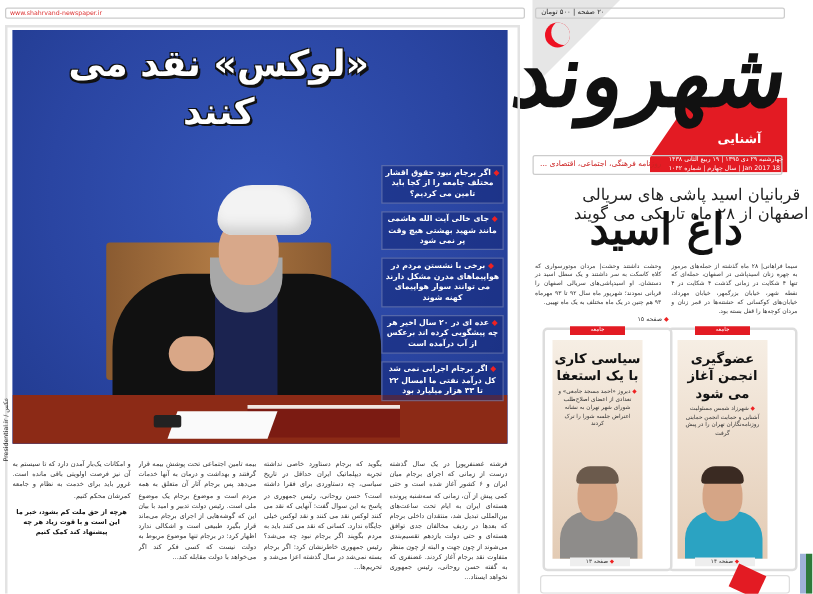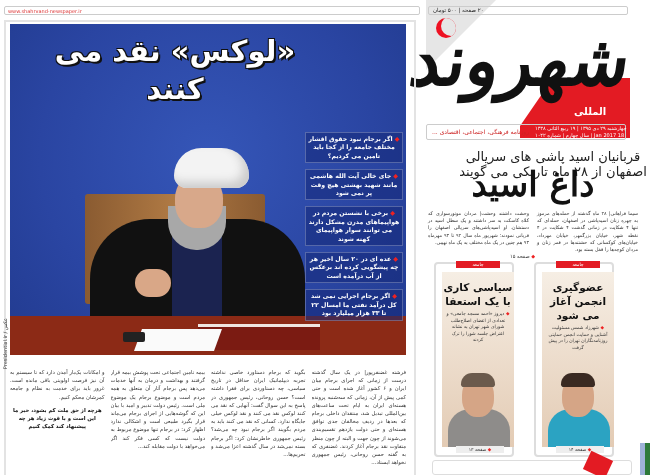--- a/index.html
+++ b/index.html
@@ -41,21 +41,21 @@
 .subtitle-bar{position:absolute;left:426px;top:124px;width:200px;height:16px;border:1px solid #ccc;border-radius:2px}
 .slogan{position:absolute;left:432px;top:128px;font-size:6px;color:#c22;direction:rtl}
 .date1{position:absolute;left:535px;top:125px;font-size:5px;color:#fff;direction:rtl}
 .date2{position:absolute;left:535px;top:132px;font-size:5px;color:#fff;direction:rtl}
 .story-kicker{position:absolute;left:448px;top:149px;width:210px;text-align:center;direction:rtl;font-size:13px;font-weight:normal;color:#222}
 .story-title{position:absolute;left:428px;top:158px;width:210px;text-align:center;direction:rtl;font-family:"DejaVu Serif",serif;font-size:34px;font-weight:bold;color:#111;line-height:52px}
 .story-cols{position:absolute;left:428px;top:210px;width:210px;display:flex;flex-direction:row-reverse;gap:8px}
 .story-col{flex:1;direction:rtl;text-align:justify;font-size:4.8px;line-height:7.2px;color:#333}
 .story-more{position:absolute;left:510px;top:253px;font-size:5px;color:#333;direction:rtl}
 .story-more .dot,.card-page .dot{color:#e22}
-.card{position:absolute;top:262px;width:80px;height:195px;border:2px solid #ddd;border-radius:4px;background:#fff}
+.card{position:absolute;top:262px;width:104px;height:195px;border:2px solid #ddd;border-radius:4px;background:#fff}
 .card-label{position:absolute;top:-3px;left:20px;width:44px;height:7px;background:#e31b23;color:#fff;font-size:4.5px;text-align:center;line-height:7px}
 .card-inner{position:absolute;left:6px;top:8px;width:72px;height:175px;background:linear-gradient(#f6eee4,#e3cbb4);overflow:hidden}
 .card-title{direction:rtl;text-align:center;font-weight:bold;font-size:10.5px;line-height:14px;color:#111;margin-top:8px}
 .card-text{direction:rtl;text-align:center;font-size:4.6px;line-height:6.5px;color:#333;padding:3px 4px}
 .card-text .dot{color:#e22}
 .person{position:absolute;left:0;bottom:0;width:72px;height:78px}
 .p-body{position:absolute;left:6px;bottom:0;width:62px;height:38px;border-radius:22px 22px 0 0}
 .p-head{position:absolute;left:20px;top:8px;width:32px;height:40px;border-radius:45%;background:#d5a586}
 .p-hair{position:absolute;left:19px;top:4px;width:34px;height:14px;border-radius:16px 16px 4px 4px}
 .card-page{position:absolute;left:20px;bottom:2px;width:48px;height:7px;background:#eee;font-size:4.5px;text-align:center;line-height:7px;direction:rtl;color:#333}
@@ -69,21 +69,21 @@
 <div class="page">
 
   <div class="url-bar">www.shahrvand-newspaper.ir</div>
 
   <div class="corner"></div>
   <div class="info-bar"></div>
   <div class="info-text">۲۰ صفحه | ۵۰۰ تومان</div>
   <div class="crescent"></div>
   <div class="red-band"></div>
   <div class="logo">شهروند</div>
-  <div class="rooznameh">المللی</div>
+  <div class="rooznameh">آشنایی</div>
   <div class="subtitle-bar"></div>
   <div class="slogan">روزنامه فرهنگی، اجتماعی، اقتصادی ...</div>
   <div class="date1">چهارشنبه ۲۹ دی ۱۳۹۵ | ۱۹ ربیع الثانی ۱۴۳۸</div>
   <div class="date2">18 Jan 2017 | سال چهارم | شماره ۱۰۴۲</div>
 
   <div class="lead-frame"></div>
   <div class="lead-photo">
     <div class="photo-bg"></div>
     <div class="chair"></div>
     <div class="robe"></div>

